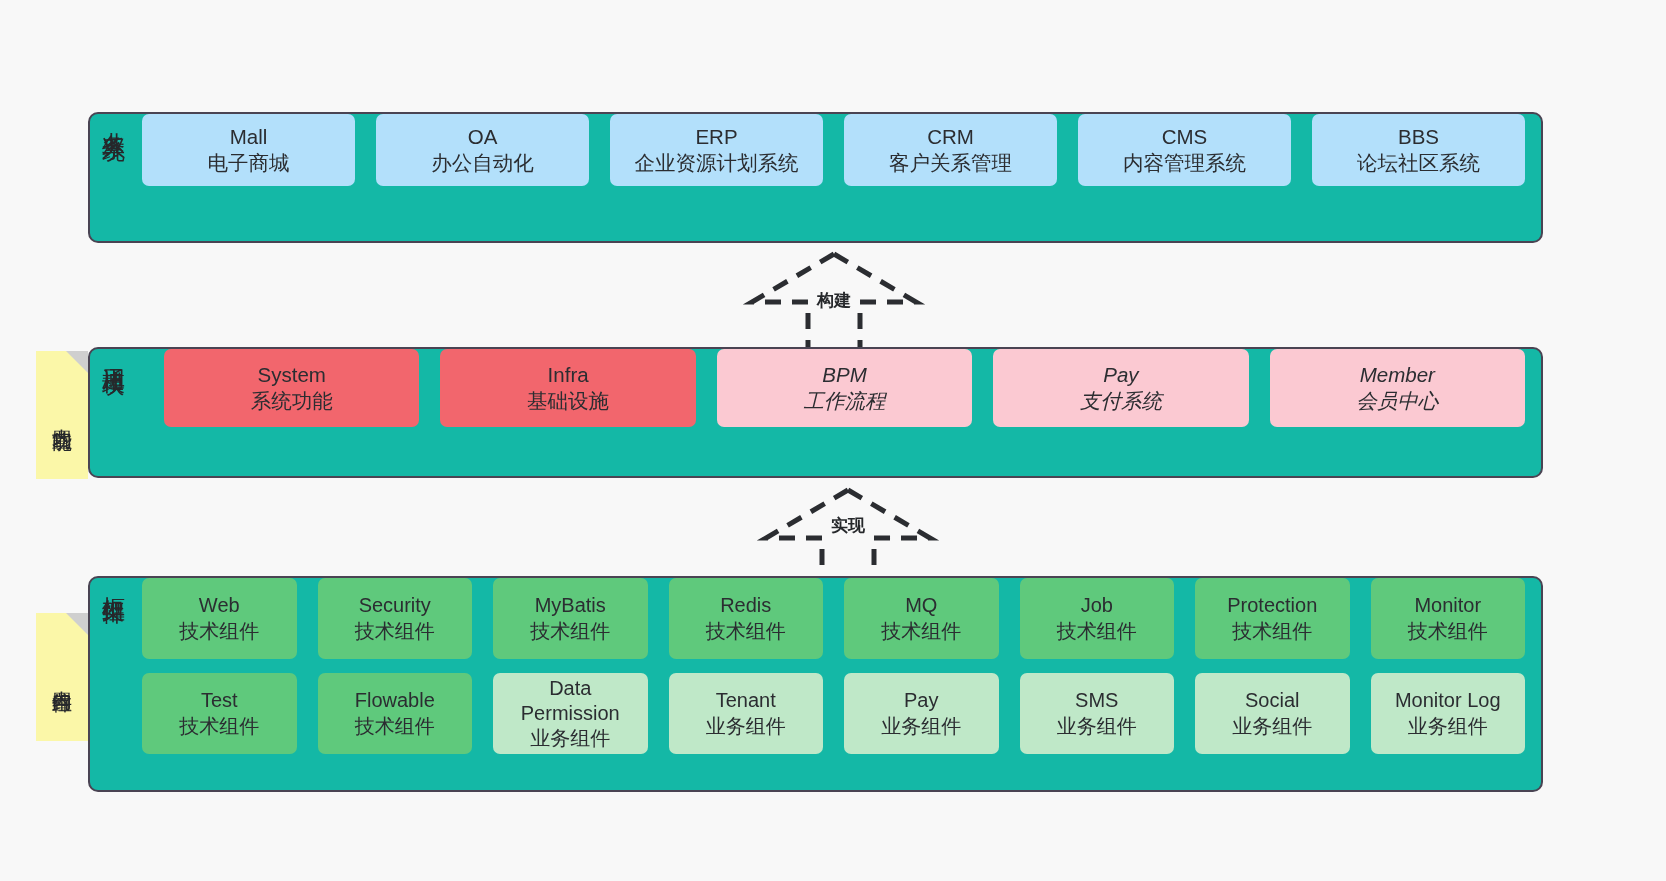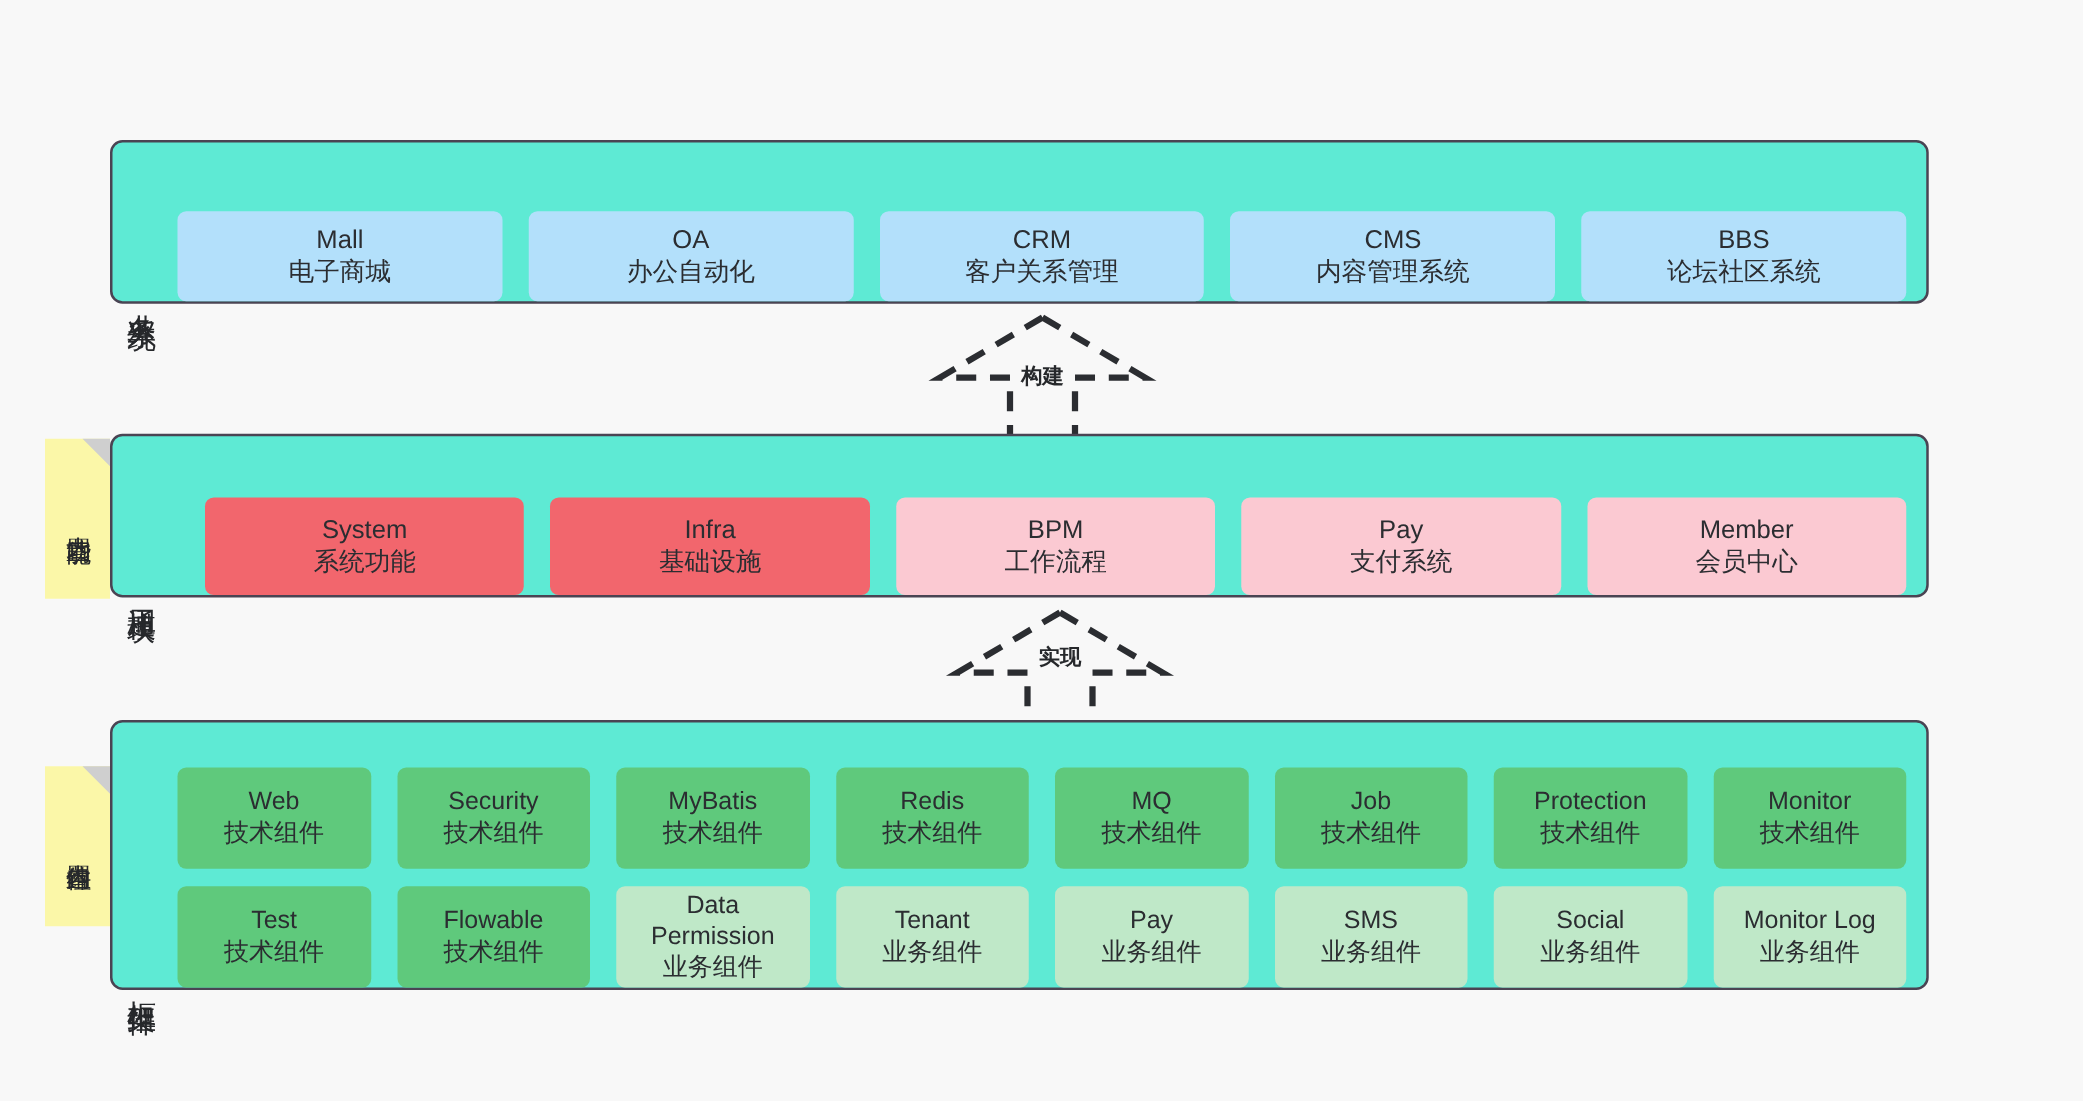--- a/index.html
+++ b/index.html
@@ -8,25 +8,25 @@
     background: #f8f8f8;
     font-family: "Liberation Sans", "DejaVu Sans", sans-serif;
     overflow: hidden;
   }
   #stage { position: relative; width: 1666px; height: 881px; background: #f8f8f8; }
 
   
   .layer {
     position: absolute;
     box-sizing: border-box;
-    background: #5eead4;
+    background: #14b8a6;
     border: 2px solid #4a4453;
     border-radius: 10px;
     display: flex;
-    align-items: flex-end;
+    align-items: flex-start;
   }
   .layer-title {
     flex: 0 0 auto;
     width: 46px;
     display: flex;
     align-items: center;
     justify-content: center;
     font-size: 23px;
     color: #26282b;
     letter-spacing: 2px;
@@ -62,21 +62,21 @@
     font-size: 20.5px;
     line-height: 1.26;
     padding: 4px 6px;
     box-sizing: border-box;
   }
   .card .c-title { white-space: normal; }
   .card .c-sub { white-space: nowrap; }
 
   .c-blue       { background: #b3e0fb; }
   .c-red        { background: #f2666d; }
-  .c-pink       { background: #fbc9d2; }
+  .c-pink       { background: #fbc9d2; font-style: italic; }
   .c-green      { background: #5fc97c; }
   .c-greenlight { background: #bfe8c8; }
 
   
   #layer-business  { left: 88px;  top: 112px; width: 1455px; height: 131px; }
   #layer-business .row { height: 72px; }
 
   #layer-modules   { left: 88px;  top: 347px; width: 1455px; height: 131px; }
   #layer-modules .row { height: 78px; padding-left: 22px; }
 
@@ -139,20 +139,24 @@
       <div class="row">
         <div class="card c-blue">
           <div class="c-title">Mall</div>
           <div class="c-sub">电子商城</div>
         </div>
         <div class="card c-blue">
           <div class="c-title">OA</div>
           <div class="c-sub">办公自动化</div>
         </div>
         <div class="card c-blue">
+          <div class="c-title">ERP</div>
+          <div class="c-sub">企业资源计划系统</div>
+        </div>
+        <div class="card c-blue">
           <div class="c-title">CRM</div>
           <div class="c-sub">客户关系管理</div>
         </div>
         <div class="card c-blue">
           <div class="c-title">CMS</div>
           <div class="c-sub">内容管理系统</div>
         </div>
         <div class="card c-blue">
           <div class="c-title">BBS</div>
           <div class="c-sub">论坛社区系统</div>

